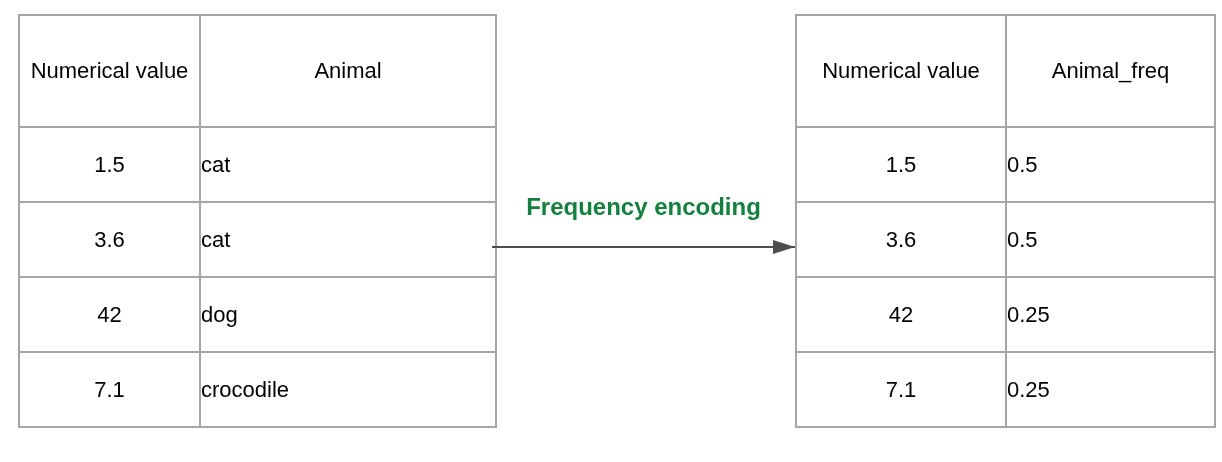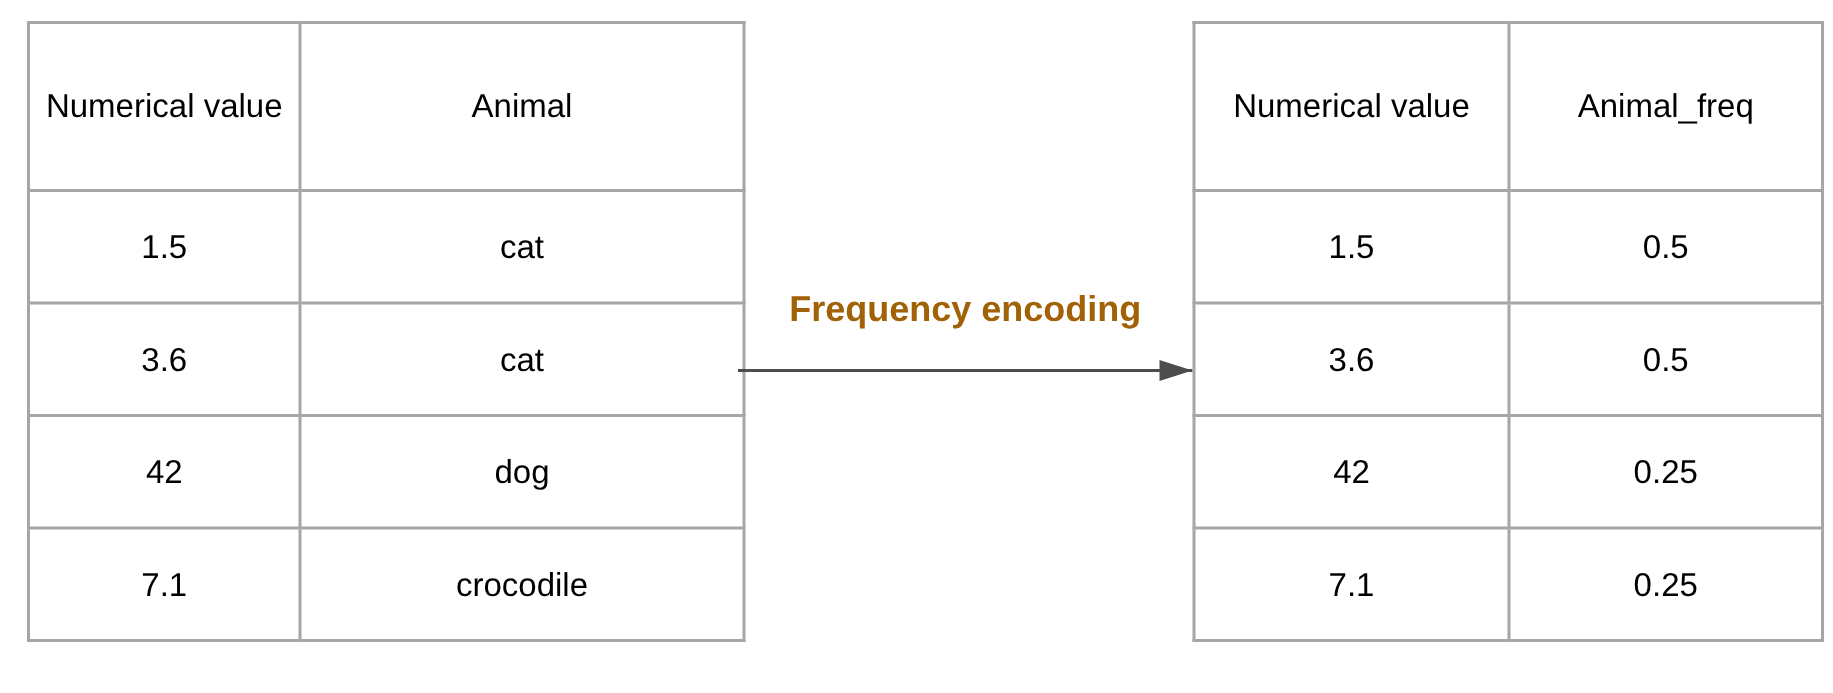--- a/index.html
+++ b/index.html
@@ -27,42 +27,42 @@
   }
   table.tbl th {
     height: 110px;
     text-align: center;
     line-height: 32px;
   }
   table.tbl td {
     height: 73px;
   }
   td.num { text-align: center; border-radius: 19px; }
-  td.txt { text-align: center; padding-left: 19px; }
+  td.txt { text-align: left; padding-left: 19px; }
 
   #left-table  { left: 18px;  top: 14px; width: 473px; }
   #left-table  .c1 { width: 179px; }
   #left-table  .c2 { width: 294px; }
 
   #right-table { left: 795px; top: 14px; width: 415px; }
   #right-table .c1 { width: 208px; }
   #right-table .c2 { width: 207px; margin-top: 31px; }
 
   #arrow-block {
     position: absolute;
     left: 492px;
     top: 192px;
     width: 303px;
   }
   #arrow-label {
     text-align: center;
     font-weight: bold;
     font-size: 24px;
     line-height: 30px;
-    color: #a16207;
+    color: #15803d;
     white-space: nowrap;
   }
   #arrow-line {
     position: relative;
     margin-top: 24px;
     height: 2px;
     background: #4d4d4d;
   }
   #arrow-head {
     position: absolute;

